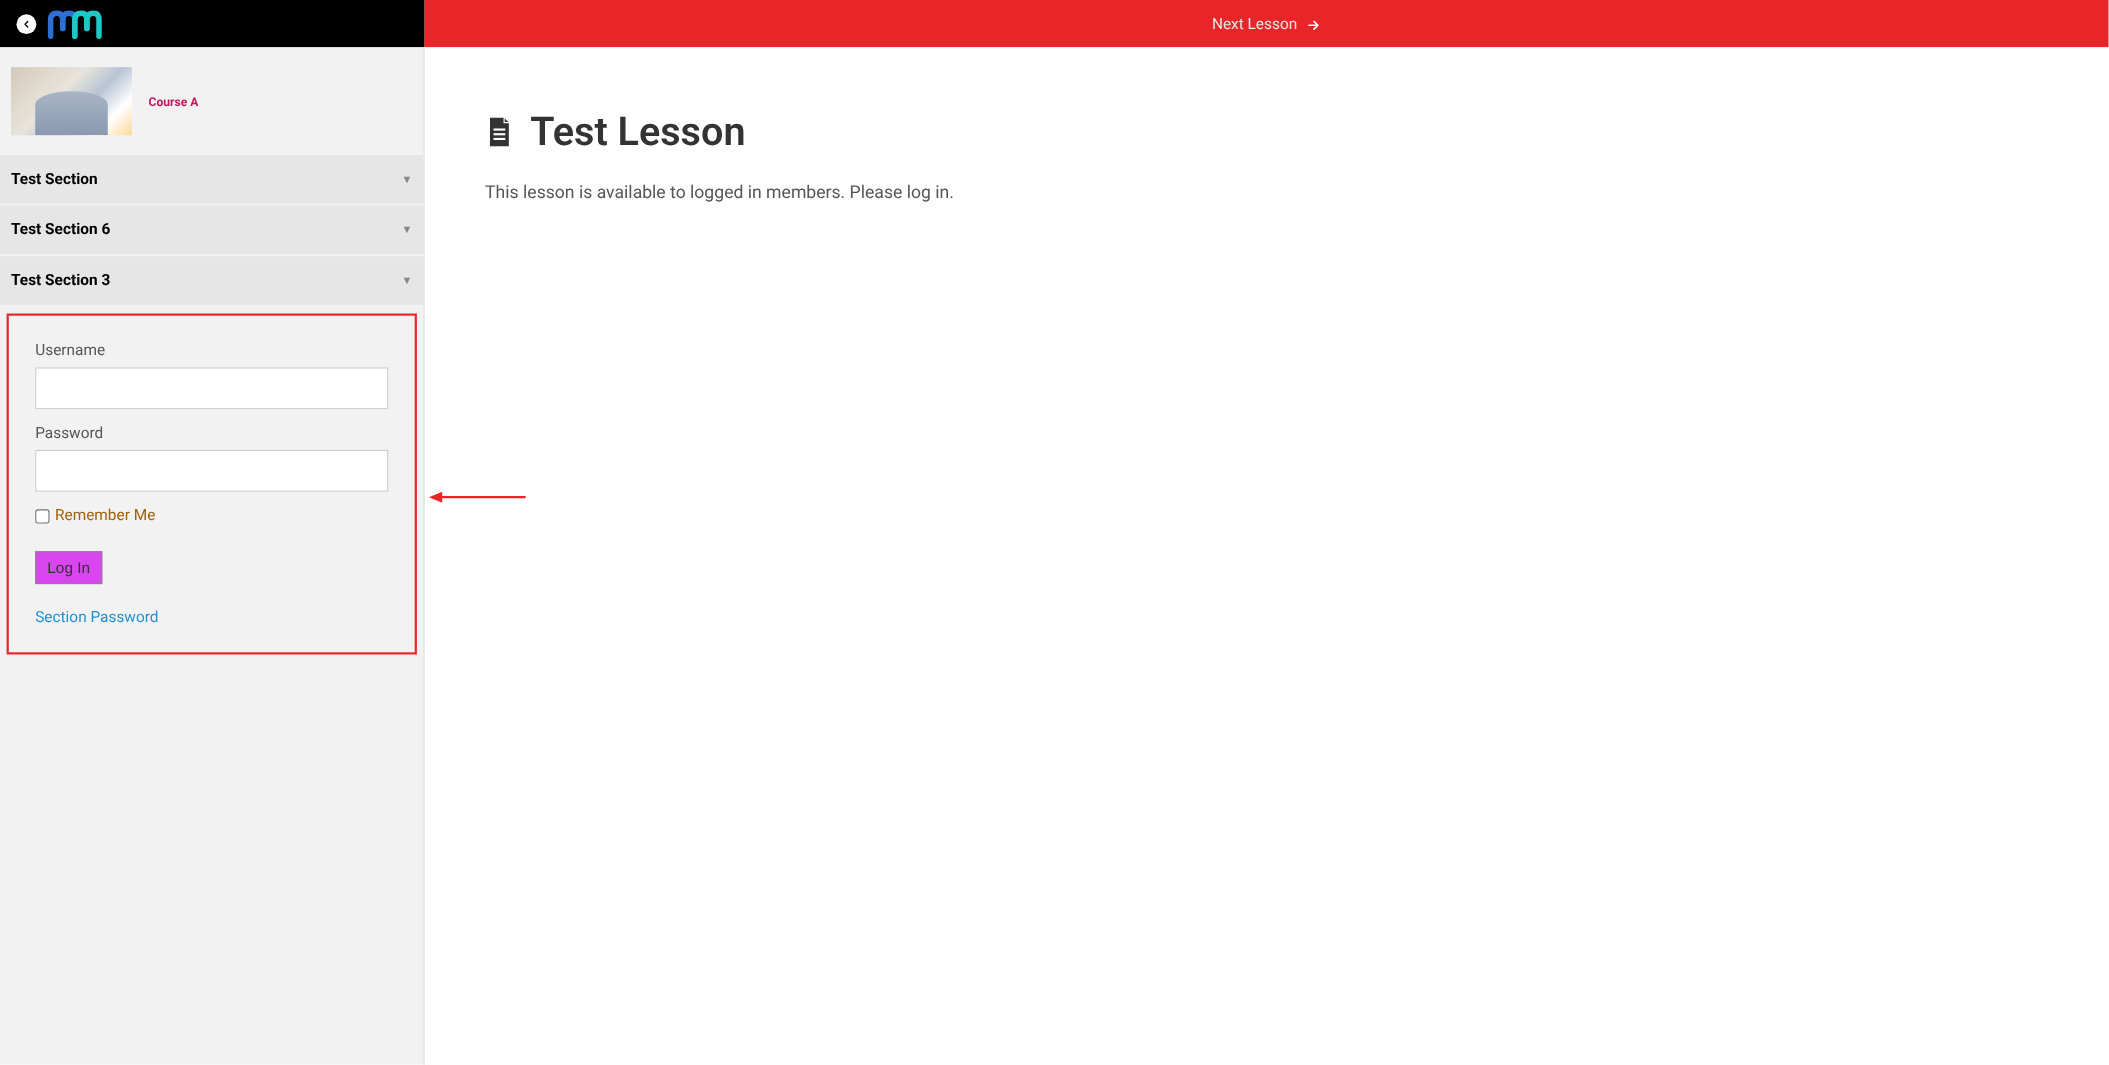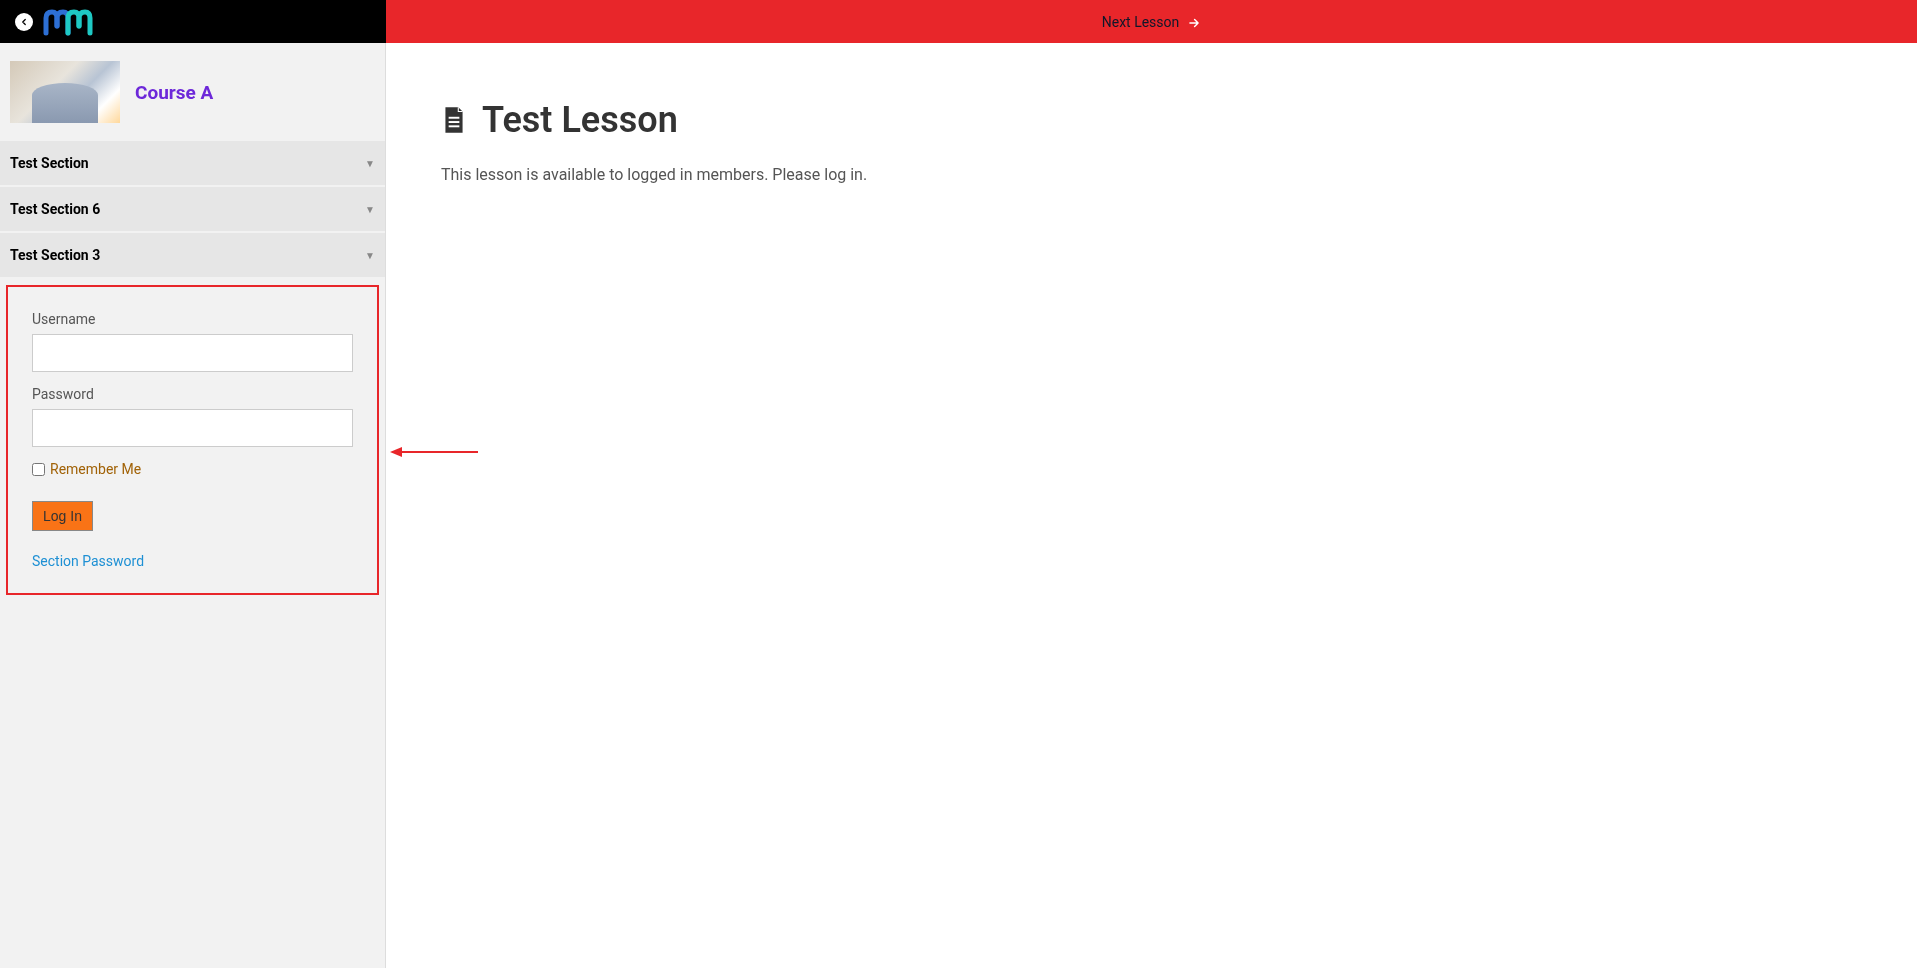--- a/index.html
+++ b/index.html
@@ -45,21 +45,21 @@
     }
     .top-bar-right {
       flex: 1;
       background: #e8262a;
       display: flex;
       align-items: center;
       justify-content: center;
       cursor: pointer;
     }
     .next-lesson {
-      color: #0f172a;
+      color: #e5e5e5;
       font-size: 14px;
       display: flex;
       align-items: flex-end;
       gap: 8px;
     }
     .main-container {
       display: flex;
       height: calc(100vh - 43px);
       min-height: 740px;
     }
@@ -87,22 +87,22 @@
       position: absolute;
       bottom: 0;
       left: 20%;
       width: 60%;
       height: 65%;
       background: linear-gradient(180deg, #a8b5c7 0%, #8a99b0 100%);
       border-radius: 50% 50% 0 0 / 30% 30% 0 0;
     }
     .course-title {
       font-weight: bold;
-      font-size: 19px;
-      color: #6d28d9;
+      font-size: 11px;
+      color: #be185d;
     }
     .section-item {
       background: #e6e6e6;
       padding: 14px 10px;
       border-bottom: 2px solid #f2f2f2;
       display: flex;
       justify-content: space-between;
       align-items: center;
       cursor: pointer;
     }
@@ -144,21 +144,21 @@
     }
     .checkbox-row input[type="checkbox"] {
       width: 13px;
       height: 13px;
     }
     .checkbox-row label {
       font-size: 14px;
       color: #a16207;
     }
     .login-button {
-      background: #f97316;
+      background: #d946ef;
       border: 1px solid #888;
       padding: 6px 10px;
       font-size: 14px;
       color: #333;
       cursor: pointer;
       margin-bottom: 22px;
     }
     .forgot-link {
       color: #1e90d4;
       font-size: 14px;

